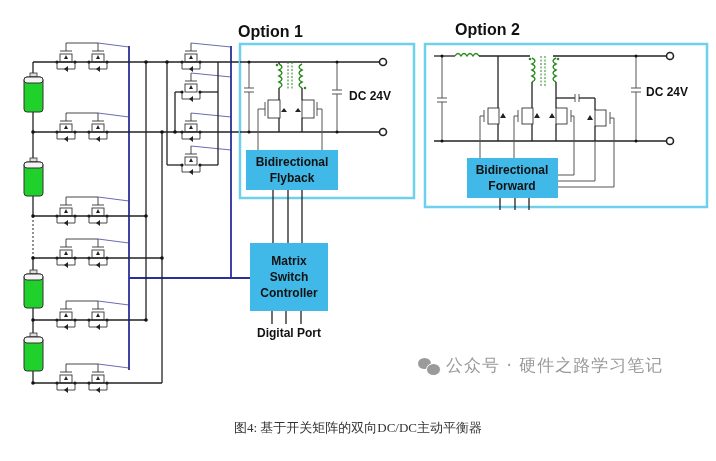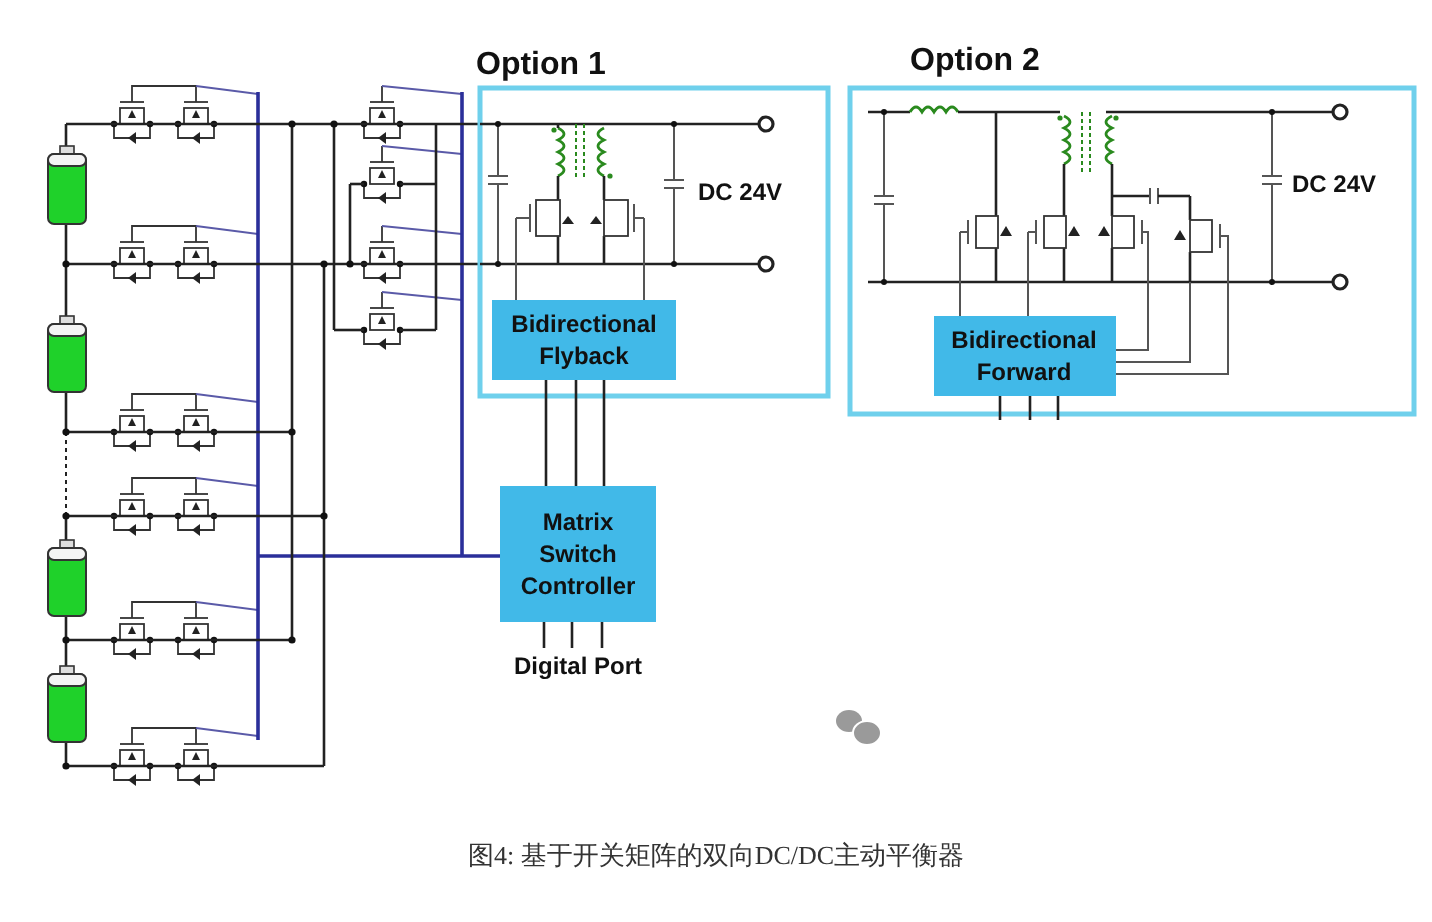--- a/index.html
+++ b/index.html
@@ -425,15 +425,16 @@
     <line class="w" x1="301" y1="311" x2="301" y2="324"></line>
     <text class="lbl" x="289" y="337" font-size="12" text-anchor="middle">Digital Port</text>
   </g>
 </svg>
 
 <div id="watermark">
   <span class="wm-icon">
     <span style="left:0;top:1px;width:13px;height:11px;"></span>
     <span style="left:8px;top:6px;width:13px;height:11px;border:1.5px solid #fff;"></span>
   </span>
+  <span>公众号 · 硬件之路学习笔记</span>
 </div>
 
 <div id="caption">图4: 基于开关矩阵的双向DC/DC主动平衡器</div>
 
 </body></html>

